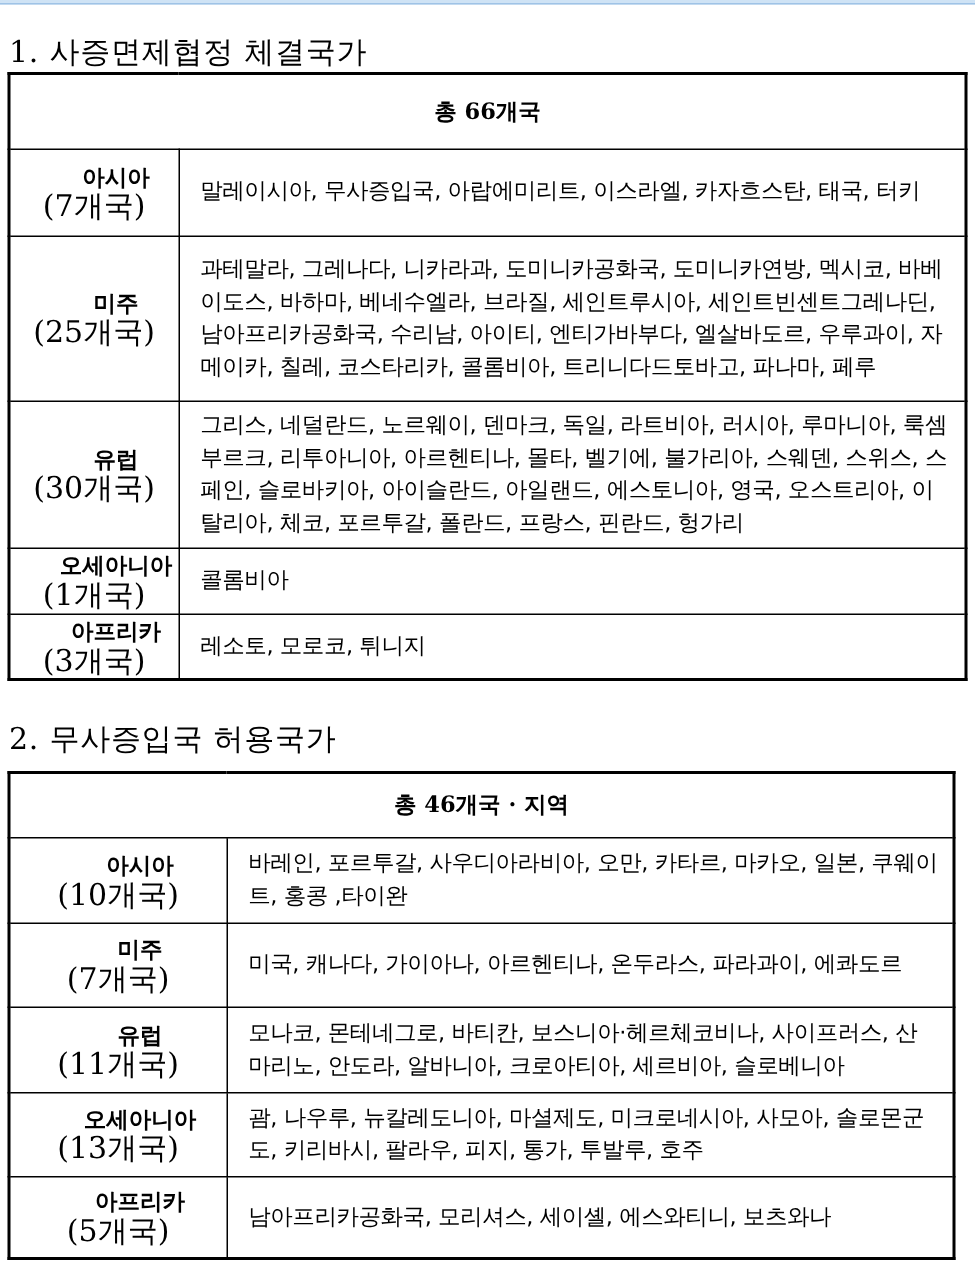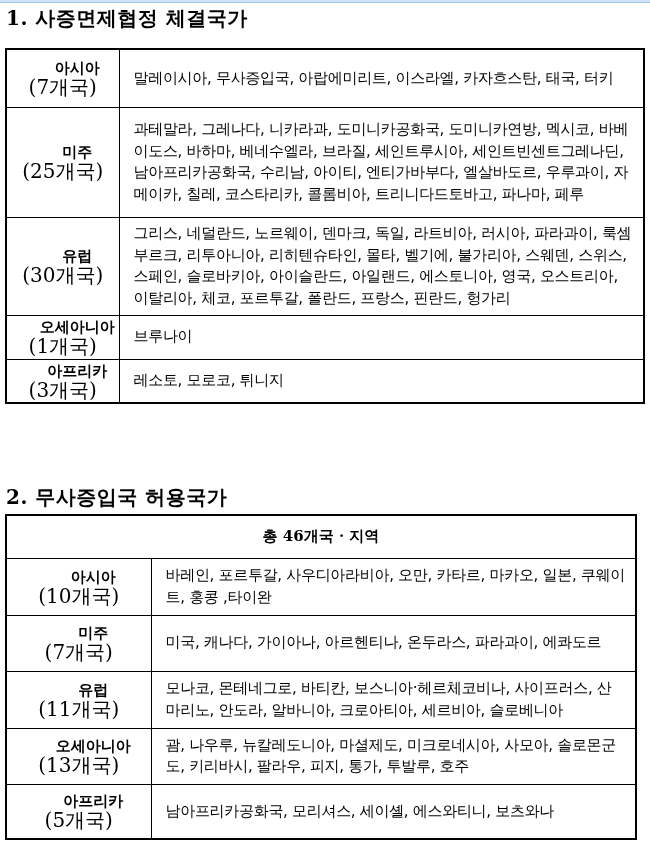--- a/index.html
+++ b/index.html
@@ -1,21 +1,21 @@
 <!DOCTYPE html>
 <html><head>
 <meta charset="utf-8">
 <style>
   html, body { margin:0; padding:0; background:#ffffff; }
   body { width:650px; height:845px; position:relative; overflow:hidden;
          font-family:"DejaVu Serif", "Liberation Serif", serif; color:#000; }
   .topstrip { position:absolute; left:0; top:0; width:650px; height:2px;
               background:#cfe3f5; border-bottom:1px solid #9fc3e6; }
-  .section-title { position:absolute; left:6px; font-size:20px; font-weight:bold;
-                   letter-spacing:0.5px; }
+  .section-title { position:absolute; left:6px; font-size:20px; font-weight:normal;
+                   letter-spacing:0.5px;margin-top:16px; }
   table.ctable { position:absolute; border-collapse:collapse; border:2px solid #000; }
   table.ctable td { border:1px solid #000; vertical-align:middle; }
   .total { text-align:center; font-size:15px; font-weight:bold; }
   .region { text-align:center; line-height:19px; }
   .region .rname { display:block; font-size:15px; font-weight:bold;
                    font-family:"DejaVu Sans", sans-serif;padding-left:29px; }
   .region .rcount { display:block; font-size:20px; }
   .countries { font-size:15px; line-height:21.5px; padding:2px 10px 2px 14px;
                font-family:"DejaVu Sans", sans-serif; letter-spacing:-0.3px; }
 </style>
@@ -25,59 +25,62 @@
 <div class="topstrip"></div>
 
 <div class="section-title" style="top:5px;">1. 사증면제협정 체결국가</div>
 
 <table class="ctable" style="left:5px; top:48px; width:640px;">
   <colgroup>
       <col style="width:113px">
       <col>
     </colgroup>
   <tbody>
+      <tr style="height:50px;">
+    <td colspan="2" class="total">총 66개국</td>
+  </tr>
   <tr style="height:58px;">
     <td class="region">
       <span class="rname">아시아</span>
       <span class="rcount">(7개국)</span>
     </td>
     <td class="countries">말레이시아, 무사증입국, 아랍에미리트, 이스라엘, 카자흐스탄, 태국, 터키</td>
   </tr>
   <tr style="height:110px;">
     <td class="region">
       <span class="rname">미주</span>
       <span class="rcount">(25개국)</span>
     </td>
     <td class="countries">과테말라, 그레나다, 니카라과, 도미니카공화국, 도미니카연방, 멕시코, 바베이도스, 바하마, 베네수엘라, 브라질, 세인트루시아, 세인트빈센트그레나딘, 남아프리카공화국, 수리남, 아이티, 엔티가바부다, 엘살바도르, 우루과이, 자메이카, 칠레, 코스타리카, 콜롬비아, 트리니다드토바고, 파나마, 페루</td>
   </tr>
   <tr style="height:98px;">
     <td class="region">
       <span class="rname">유럽</span>
       <span class="rcount">(30개국)</span>
     </td>
-    <td class="countries">그리스, 네덜란드, 노르웨이, 덴마크, 독일, 라트비아, 러시아, 파라과이, 룩셈부르크, 리투아니아, 리히텐슈타인, 몰타, 벨기에, 불가리아, 스웨덴, 스위스, 스페인, 슬로바키아, 아이슬란드, 아일랜드, 에스토니아, 영국, 오스트리아, 이탈리아, 체코, 포르투갈, 폴란드, 프랑스, 핀란드, 헝가리</td>
+    <td class="countries">그리스, 네덜란드, 노르웨이, 덴마크, 독일, 라트비아, 러시아, 루마니아, 룩셈부르크, 리투아니아, 아르헨티나, 몰타, 벨기에, 불가리아, 스웨덴, 스위스, 스페인, 슬로바키아, 아이슬란드, 아일랜드, 에스토니아, 영국, 오스트리아, 이탈리아, 체코, 포르투갈, 폴란드, 프랑스, 핀란드, 헝가리</td>
   </tr>
   <tr style="height:44px;">
     <td class="region">
       <span class="rname">오세아니아</span>
       <span class="rcount">(1개국)</span>
     </td>
-    <td class="countries">브루나이</td>
+    <td class="countries">콜롬비아</td>
   </tr>
   <tr style="height:44px;">
     <td class="region">
       <span class="rname">아프리카</span>
       <span class="rcount">(3개국)</span>
     </td>
     <td class="countries">레소토, 모로코, 튀니지</td>
   </tr>
 </tbody>
   </table>
 
-<div class="section-title" style="top:484px;">2. 무사증입국 허용국가</div>
+<div class="section-title" style="top:463px;">2. 무사증입국 허용국가</div>
 
 <table class="ctable" style="left:5px; top:514px; width:632px;">
   <colgroup>
       <col style="width:145px">
       <col>
     </colgroup>
   <tbody>
       <tr style="height:43px;">
     <td colspan="2" class="total">총 46개국 · 지역</td>
   </tr>

